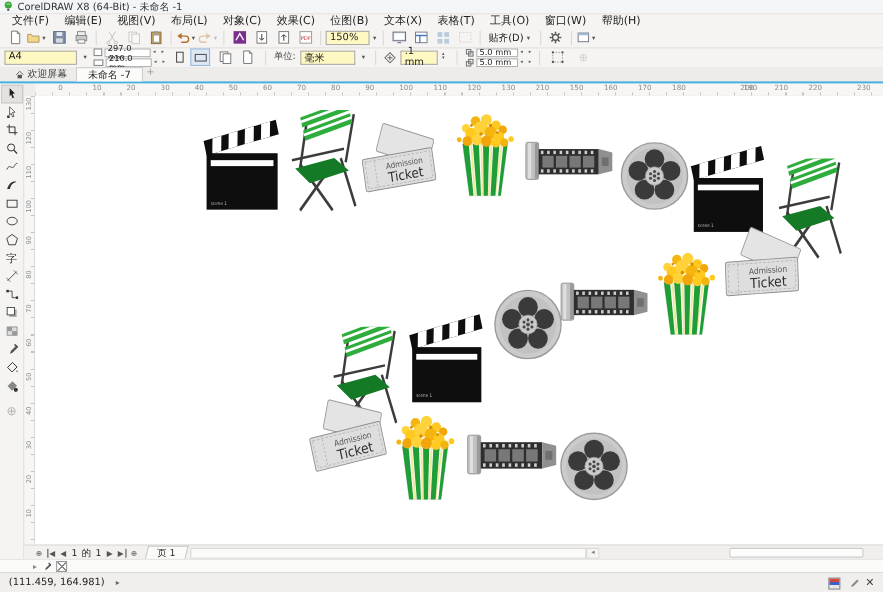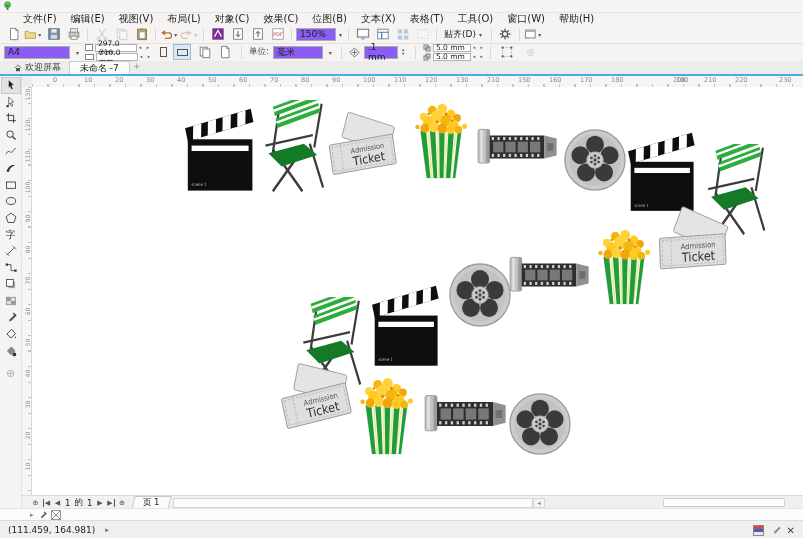--- a/index.html
+++ b/index.html
@@ -4,31 +4,31 @@
 <style>
   html,body{margin:0;padding:0;}
   body{width:803px;height:538px;position:relative;overflow:hidden;
        font-family:"DejaVu Sans","Liberation Sans",sans-serif;
        background:#f5f4f2;color:#222;-webkit-font-smoothing:antialiased;}
   .abs{position:absolute;left:0;right:0;}
   
   #titlebar{top:0;height:12px;background:#f3f5f6;display:flex;align-items:center;gap:4px;
             padding-left:3px;font-size:9px;color:#333;border-bottom:1px solid #e5e4e2;}
   
-  #menubar{top:13px;height:12px;display:flex;align-items:center;font-size:10px;padding-left:4px;margin-left:12px;}
+  #menubar{top:13px;height:12px;display:flex;align-items:center;font-size:10px;padding-left:4px;}
   .menu-item{padding:0 7px;white-space:nowrap;}
   
   #toolbar{top:25px;height:18px;display:flex;align-items:center;padding-left:4px;gap:1px;
            border-bottom:1px solid #e3e1df;}
   .tbtn{width:19px;height:16px;display:flex;align-items:center;justify-content:center;}
   .tbtn svg{width:14px;height:14px;}
   .grayed{opacity:.35;}
   .caret{font-size:6px;color:#555;width:7px;text-align:center;}
   .tsep{width:1px;height:13px;background:#dcdad8;margin:0 3px;}
-  .combo-box{height:13px;border:1px solid #adabab;background:#8b5cf6;font-size:9px;
+  .combo-box{height:13px;border:1px solid #adabab;background:#fef9c3;font-size:9px;
              display:flex;align-items:center;padding:0 3px;box-sizing:border-box;}
   .zoom-combo,.snap-dd{display:flex;align-items:center;gap:1px;font-size:9px;}
   .snap-dd{padding:0 3px;}
   
   #propbar{top:43px;height:18px;display:flex;align-items:center;gap:4px;padding-left:4px;
            border-bottom:1px solid #e3e1df;font-size:8px;}
   .mmgrp{display:flex;flex-direction:column;gap:1px;}
   .mmrow{display:flex;align-items:center;gap:2px;height:8px;}
   .pgico{width:8px;height:7px;border:1px solid #888;background:#fff;display:inline-block;box-sizing:border-box;}
   .pgico.land{width:9px;height:6px;}
@@ -387,20 +387,21 @@
   </symbol>
 </defs>
 </svg>
 
 <div id="titlebar" class="abs">
   <svg width="9" height="10" viewBox="0 0 10 11">
       <circle cx="5" cy="4" r="3.6" fill="#3aaa35"></circle>
       <path d="M2.4 3.6a2.8 2.8 0 0 1 5.2 0" fill="#8fd08c"></path>
       <rect x="4" y="7.8" width="2" height="2" fill="#555"></rect>
     </svg>
+  <span>CorelDRAW X8 (64-Bit) - 未命名 -1</span>
 </div>
 
 <div id="menubar" class="abs">
     <span class="menu-item">文件(F)</span>
     <span class="menu-item">编辑(E)</span>
     <span class="menu-item">视图(V)</span>
     <span class="menu-item">布局(L)</span>
     <span class="menu-item">对象(C)</span>
     <span class="menu-item">效果(C)</span>
     <span class="menu-item">位图(B)</span>

